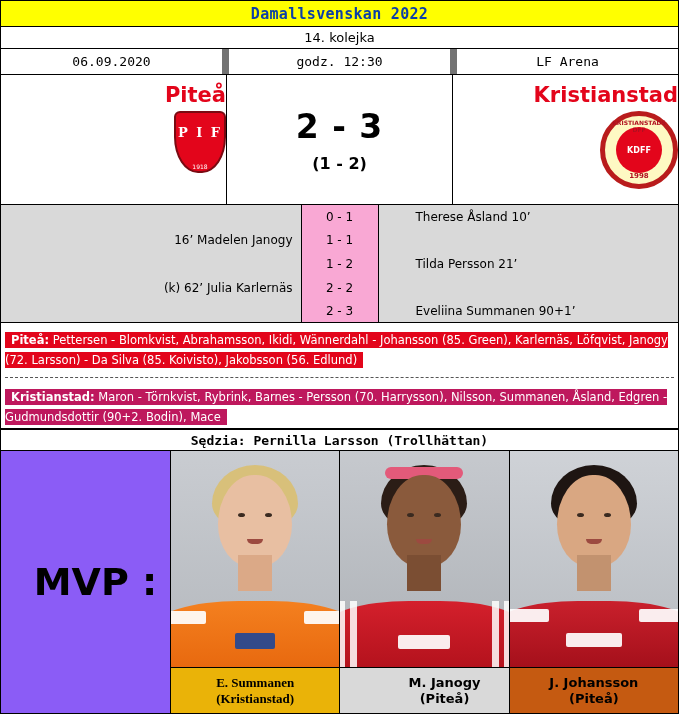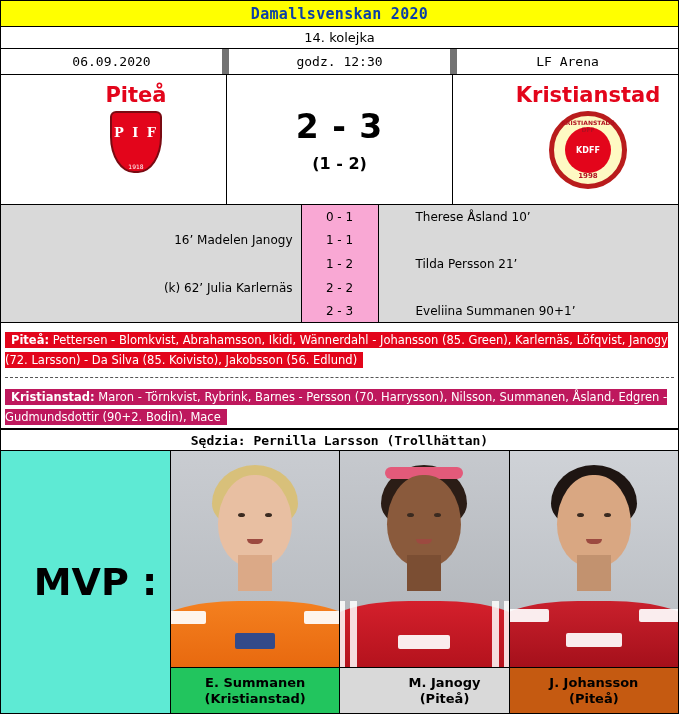--- a/index.html
+++ b/index.html
@@ -48,21 +48,21 @@
   .info-cell + .info-cell { border-left: 7px solid #737373; }
 
   
   .match {
     height: 130px;
     border-bottom: 1px solid #000;
     display: flex;
   }
   .team {
     width: 225px;
-    display: flex; flex-direction: column; align-items: center;
+    display: flex; flex-direction: column; align-items: flex-end;
     padding-top: 8px;
     padding-left: 45px;
   }
   .team-name {
     color: #e3051b;
     font-weight: bold;
     font-size: 21px;
     font-family: "DejaVu Sans", sans-serif;
     margin-bottom: 2px;
   }
@@ -141,21 +141,21 @@
   }
 
   
   .mvp {
     flex: 1 1 auto;
     display: flex;
     min-height: 0;
   }
   .mvp-label {
     width: 170px;
-    background: #5eead4;
+    background: #8b5cf6;
     display: flex; align-items: center; justify-content: center;
     font-size: 38px; font-weight: bold;
     font-family: "DejaVu Sans", sans-serif;
     border-right: 1px solid #000;
     padding-left: 20px;
   }
   .mvp-cards { flex: 1 1 auto; display: flex; }
   .mvp-card {
     flex: 1 1 0;
     display: flex; flex-direction: column;
@@ -171,21 +171,21 @@
   }
   .caption {
     height: 46px;
     border-top: 1px solid #000;
     display: flex; flex-direction: column;
     align-items: center; justify-content: center;
     font-size: 13px; font-weight: bold;
     font-family: "DejaVu Sans", sans-serif;
     line-height: 16px;
   }
-  .cap-1 { background: #22c55e; }
+  .cap-1 { background: #eab308; font-family: Liberation Serif, serif; }
   .cap-2 { background: #d9d9d9; padding-left: 40px; }
   .cap-3 { background: #c55a11; color: #000; }
 
   
   .ph { position:absolute; inset:0; }
   .ph .bg { position:absolute; inset:0; }
   .ph .neck, .ph .head, .ph .hair, .ph .jersey { position:absolute; }
   .ph .head {
     width: 74px; height: 92px;
     left: 50%; transform: translateX(-50%);
@@ -275,21 +275,21 @@
     font-size:7px; font-weight:bold; color:#b01020;
     font-family:"DejaVu Sans", sans-serif;
   }
 </style>
 </head>
 <body>
 
 <div class="sheet">
 
   <div class="title-row">
-    <span class="t">Damallsvenskan 2020</span>
+    <span class="t">Damallsvenskan 2022</span>
   </div>
 
   <div class="round-row">14. kolejka</div>
 
   <div class="info-row">
     <div class="info-cell">06.09.2020</div>
     <div class="info-cell">godz. 12:30</div>
     <div class="info-cell">LF Arena</div>
   </div>
 

